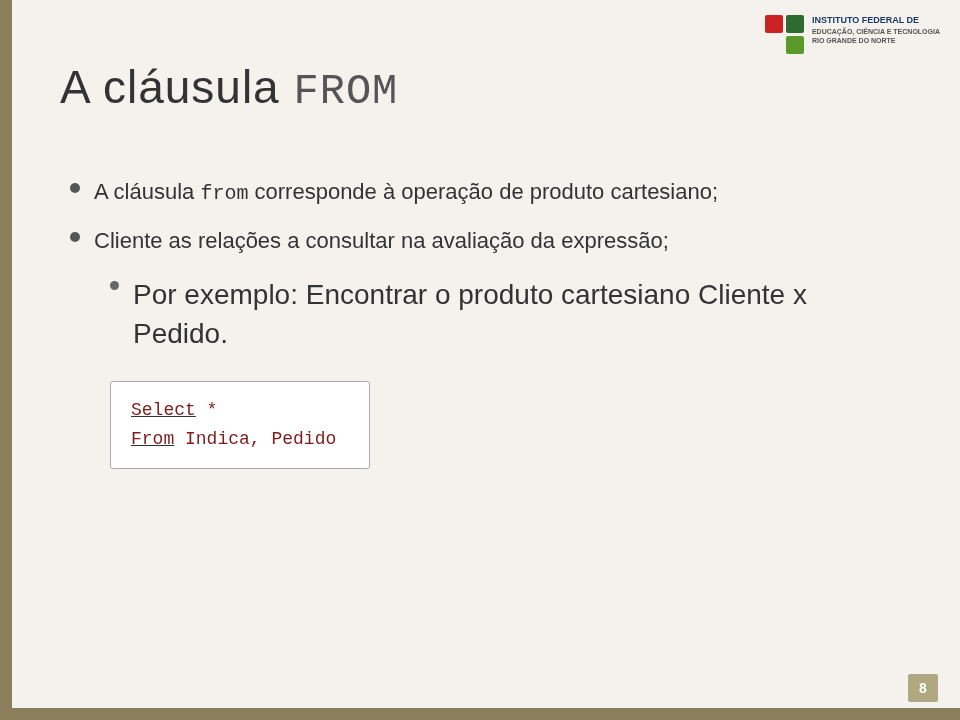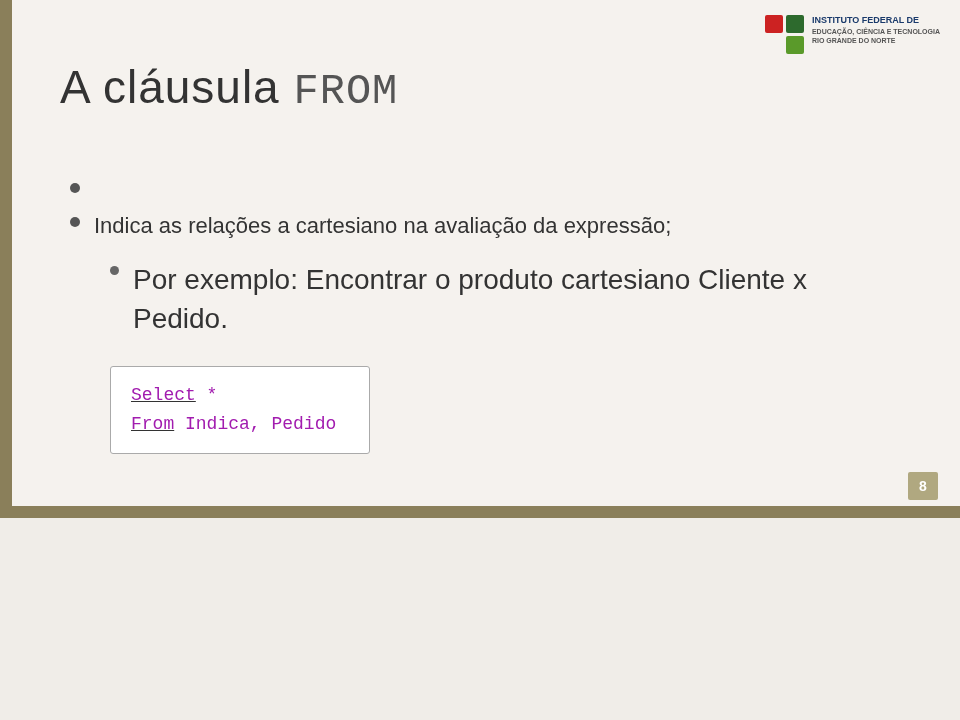--- a/index.html
+++ b/index.html
@@ -12,21 +12,21 @@
       width: 960px;
       height: 720px;
       background: #f0ede8;
       font-family: 'Segoe UI', Arial, sans-serif;
       overflow: hidden;
       position: relative;
     }
 
     .slide {
       width: 960px;
-      height: 518px;
+      height: 720px;
       background: #f5f2ee;
       position: relative;
       padding: 50px 60px 40px 60px;
     }
 
     
     .slide::before {
       content: '';
       position: absolute;
       left: 0;
@@ -166,21 +166,21 @@
       border: 1.5px solid #aaa;
       border-radius: 3px;
       padding: 14px 20px;
       display: inline-block;
       min-width: 260px;
     }
 
     .code-box .code-line {
       font-family: 'Courier New', monospace;
       font-size: 18px;
-      color: #a21caf;
+      color: #7f1d1d;
       line-height: 1.6;
     }
 
     .code-box .code-line .kw {
       text-decoration: underline;
       text-decoration-color: #333;
     }
 
     .page-number {
       position: absolute;
@@ -222,26 +222,29 @@
       <span>A cláusula</span>
       <span class="title-code">FROM</span>
     </h1>
   </div>
 
   <div class="content-area">
 
     
     <div class="bullet-item">
       <div class="bullet-dot"></div>
+      <div class="bullet-text">
+        <span>A cláusula </span><code>from</code><span> corresponde à operação de produto cartesiano;</span>
+      </div>
     </div>
 
     
     <div class="bullet-item">
       <div class="bullet-dot"></div>
-      <div class="bullet-text">Indica as relações a cartesiano na avaliação da expressão;</div>
+      <div class="bullet-text">Cliente as relações a consultar na avaliação da expressão;</div>
     </div>
 
     
     <div class="bullet-item sub-bullet">
       <div class="bullet-dot"></div>
       <div class="bullet-text">Por exemplo: Encontrar o produto cartesiano Cliente x Pedido.</div>
     </div>
 
     
     <div class="code-box">

